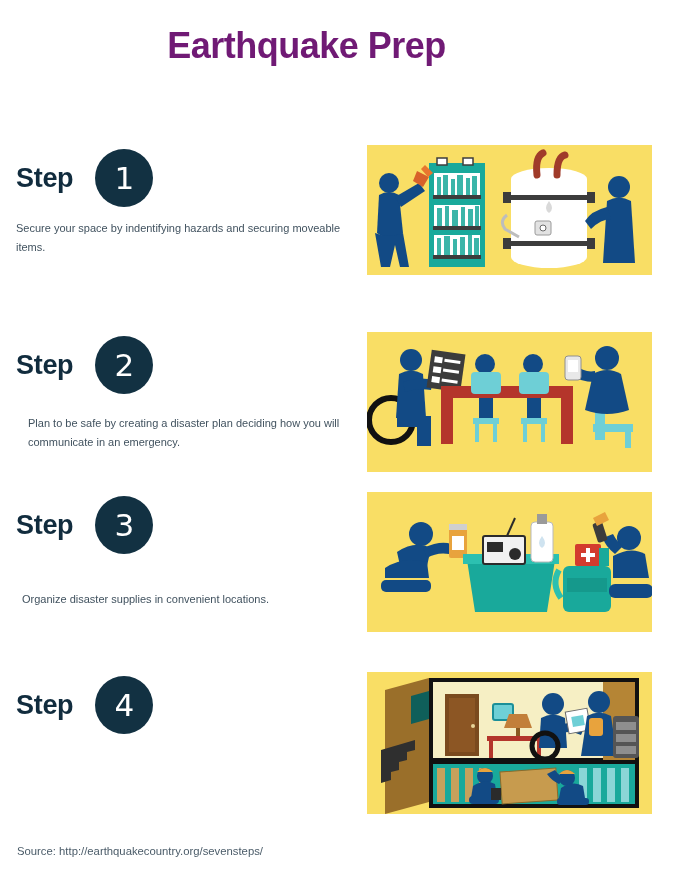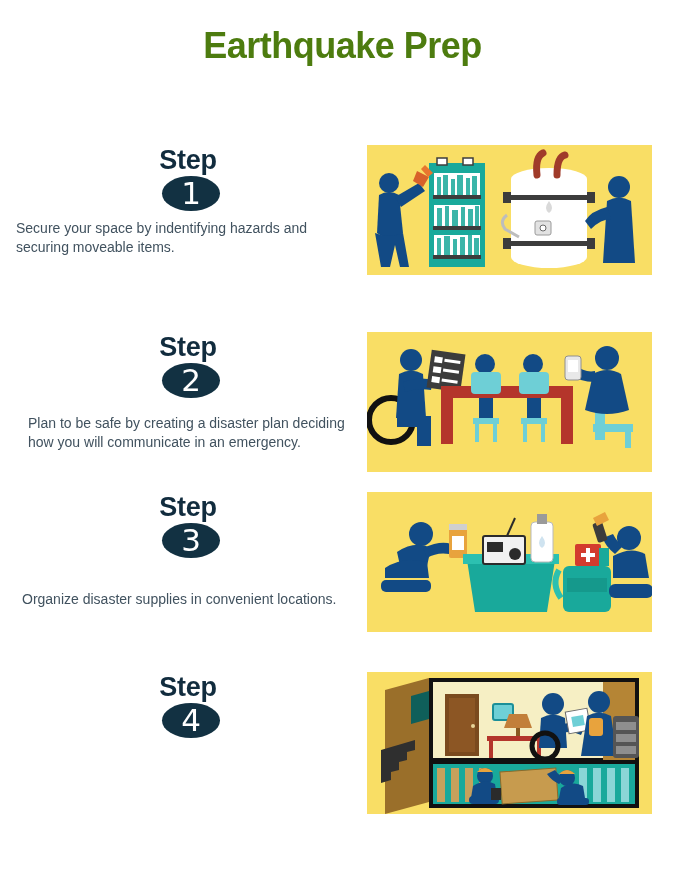--- a/index.html
+++ b/index.html
@@ -25,24 +25,23 @@
 
   
   .title {
     position: absolute;
     top: 24px;
     left: 0;
     width: 613px;
     text-align: center;
     font-size: 36px;
     font-weight: bold;
-    color: #4d7c0f;
+    color: #701a75;
     letter-spacing: -0.5px;
     line-height: 44px;
-    padding-left: 36px;
   }
   .intro {
     position: absolute;
     top: 83px;
     left: 16px;
     width: 652px;
     font-size: 13.3px;
     line-height: 19px;
     color: #41525f;
   }
@@ -61,21 +60,20 @@
   .step-left {
     position: absolute;
     left: 0;
     top: 0;
     width: 360px;
   }
   .step-head {
     display: flex;
     align-items: center;
     height: 66px;
-    flex-direction: column;
   }
   .step-word {
     font-size: 27px;
     font-weight: bold;
     color: #112c3e;
     letter-spacing: -0.3px;
     margin-left: 16px;
   }
   .step-badge {
     margin-left: 22px;
@@ -86,21 +84,21 @@
     color: #ffffff;
     display: flex;
     align-items: center;
     justify-content: center;
     font-size: 31px;
     font-weight: 400;
     line-height: 1;
     font-family: "DejaVu Sans", sans-serif;
   }
   .step-desc {
-    font-size: 14px;
+    font-size: 11px;
     line-height: 18.5px;
     color: #41525f;
     margin-left: 16px;
     width: 336px;
   }
   .step-row.r1 .step-desc { margin-top: 8px; }
   .step-row.r2 .step-desc { margin-top: 16px; margin-left: 28px; }
   .step-row.r3 .step-desc { margin-top: 32px; margin-left: 22px; }
   .step-row.r4 .step-desc { margin-top: 14px; }
 
@@ -412,14 +410,15 @@
 
         <circle cx="200" cy="106" r="8" fill="#124a85"></circle>
         <path d="M192 102 q8 -8 16 0 z" fill="#e8a33d"></path>
         <path d="M194 116 q12 -8 22 -2 l2 12 h-26 z" fill="#124a85"></path>
         <rect x="190" y="126" width="32" height="7" rx="3" fill="#124a85"></rect>
         <path d="M192 112 q-8 -4 -12 -10 l8 -4 q4 6 10 8 z" fill="#124a85"></path>
       </svg>
     </div>
   </div>
 
+  <div class="source">Source: http://earthquakecountry.org/sevensteps/</div>
 
 </div>
 
 </body></html>

